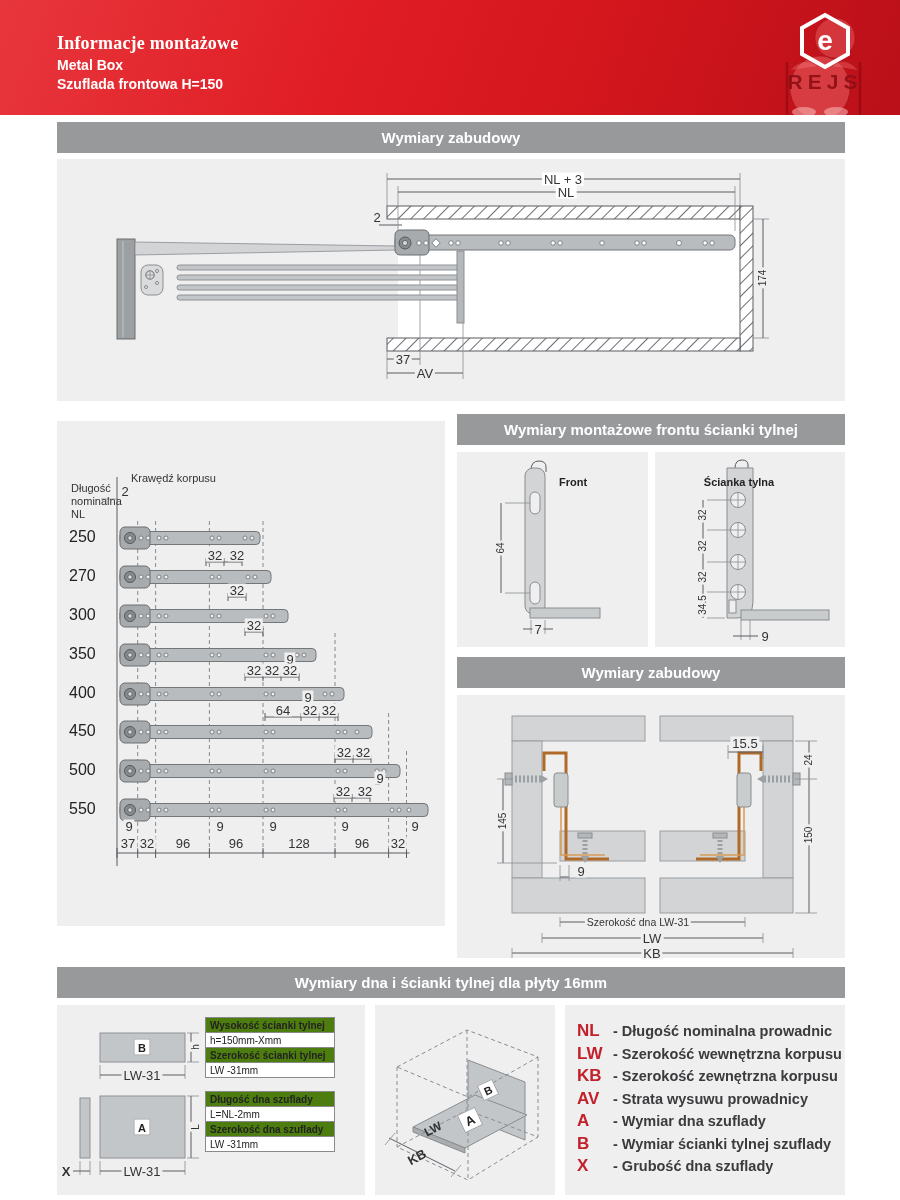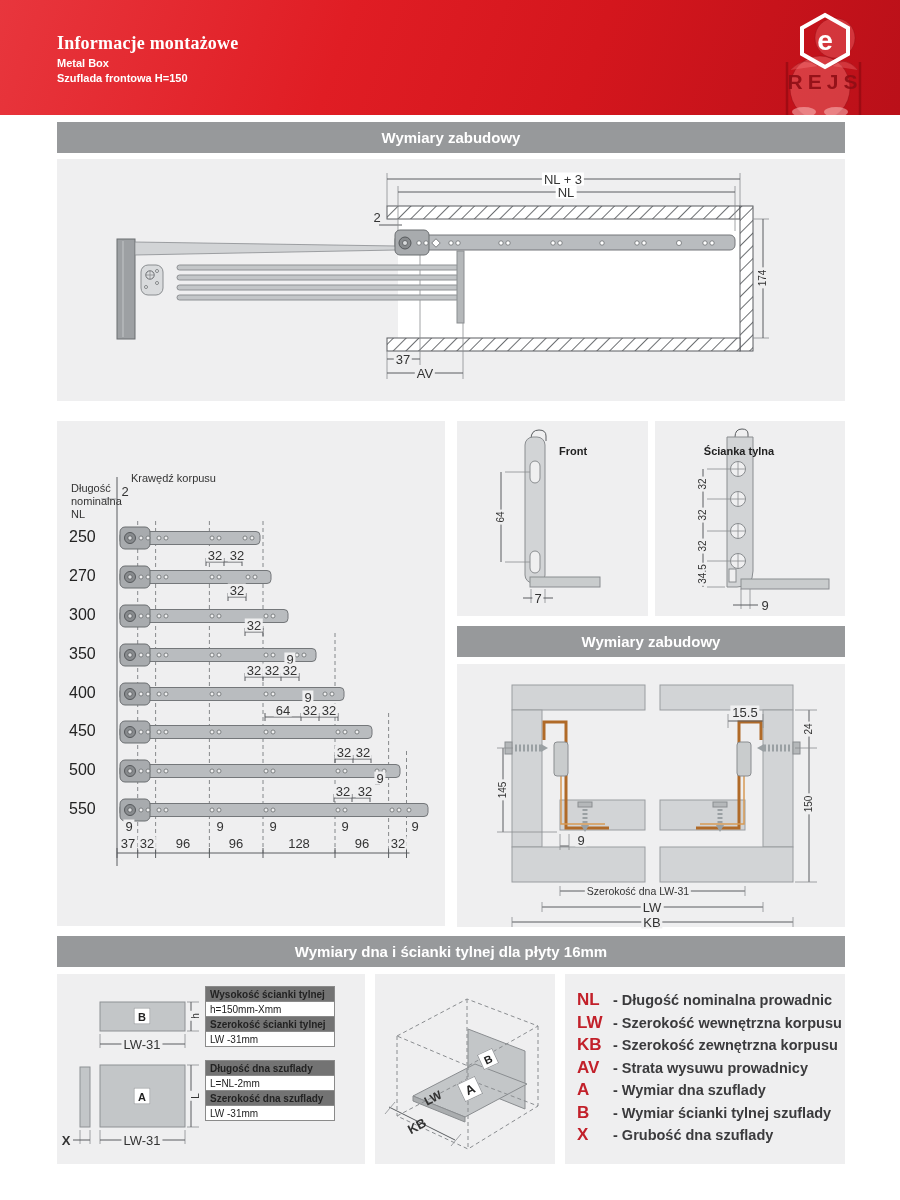--- a/index.html
+++ b/index.html
@@ -3,21 +3,21 @@
 <meta charset="utf-8">
 <style>
   html,body{margin:0;padding:0;background:#fff;}
   .page{position:relative;width:900px;height:1200px;background:#fff;overflow:hidden;
         font-family:"Liberation Sans", sans-serif;}
   
   .red-header{position:absolute;left:0;top:0;width:900px;height:115px;
     background:linear-gradient(110deg,#e8363d 0%,#e01d24 38%,#d4161d 65%,#ba1019 100%);}
   .h-text{position:absolute;left:57px;top:33px;color:#fff;}
   .h-title{font-size:18px;font-weight:bold;letter-spacing:.2px;font-family:Liberation Serif, serif;}
-  .h-sub{font-size:11px;font-weight:bold;margin-top:3px;}
+  .h-sub{font-size:14px;font-weight:bold;margin-top:3px;}
   .logo{position:absolute;left:760px;top:0;width:130px;height:115px;}
   .wm{position:absolute;left:0;top:0;}
   .hexwrap{position:absolute;left:38px;top:12px;}
   .wordmark{position:absolute;left:8px;top:70px;width:114px;text-align:center;
     font-size:21px;font-weight:bold;letter-spacing:5px;color:#8f0e15;opacity:.9;}
   
   .content{position:absolute;left:57px;top:122px;width:788px;}
   .bar{height:31px;background:#97999b;color:#fff;font-size:15px;font-weight:bold;
        display:flex;align-items:center;justify-content:center;}
   .panel{position:relative;background:#efeff0;}
@@ -51,21 +51,21 @@
   svg .hl{fill:#efeff0;stroke:#6b6e71;stroke-width:.8;}
   svg .hlw{fill:#fff;}
   svg .wood{fill:#d2d4d6;stroke:#9a9da0;stroke-width:1;}
   svg .orange{stroke:#b06a28;stroke-width:3;fill:none;}
   svg .orangein{stroke:#d89a55;stroke-width:1.5;fill:none;}
   svg .steel{fill:#c3c6c8;stroke:#8e9194;stroke-width:1;}
   
   .spec{position:absolute;width:128px;background:#fff;border:1px solid #8a8a8a;}
   .spec div{border-bottom:1px solid #8a8a8a;padding:2px 4px;font-size:10px;color:#222;height:10px;display:flex;align-items:center;}
   .spec div:last-child{border-bottom:none;}
-  .spec .th{font-weight:bold;background:#737373;}
+  .spec .th{font-weight:bold;background:#4d7c0f;}
   
   .legend{position:absolute;left:12px;top:16px;}
   .lrow{display:flex;align-items:baseline;height:22.5px;}
   .lkey{width:36px;font-size:17px;font-weight:bold;color:#c2202a;}
   .ldesc{font-size:14.5px;font-weight:bold;color:#3b3b3d;}
 </style>
 </head>
 <body>
 
 <div class="page">
@@ -415,20 +415,21 @@
           <span class="dim" style="left:90px;top:422px;">32</span>
           <span class="dim" style="left:126px;top:422px;">96</span>
           <span class="dim" style="left:179px;top:422px;">96</span>
           <span class="dim" style="left:242px;top:422px;">128</span>
           <span class="dim" style="left:305px;top:422px;">96</span>
           <span class="dim" style="left:341px;top:422px;">32</span>
         </section>
       </div>
 
       <div class="col">
+        <div class="bar">Wymiary montażowe frontu ścianki tylnej</div>
         <div class="gap7"></div>
         <section class="panel" style="height:195px;">
           <svg class="abs" width="388" height="195" viewBox="0 0 388 195">
             <rect x="191" y="0" width="7" height="195" fill="#fff"></rect>
 
             <path class="ln" d="M74,18 Q74,9 82,9 Q89,9 89,15 L89,20"></path>
             <rect x="68" y="16" width="20" height="146" rx="8" fill="#d2d4d6" stroke="#8a8d90"></rect>
             <rect x="73" y="40" width="10" height="22" rx="5" fill="#efeff0" stroke="#8a8d90"></rect>
             <rect x="73" y="130" width="10" height="22" rx="5" fill="#efeff0" stroke="#8a8d90"></rect>
             <rect x="73" y="156" width="70" height="10" fill="#c9cccd" stroke="#8a8d90"></rect>

